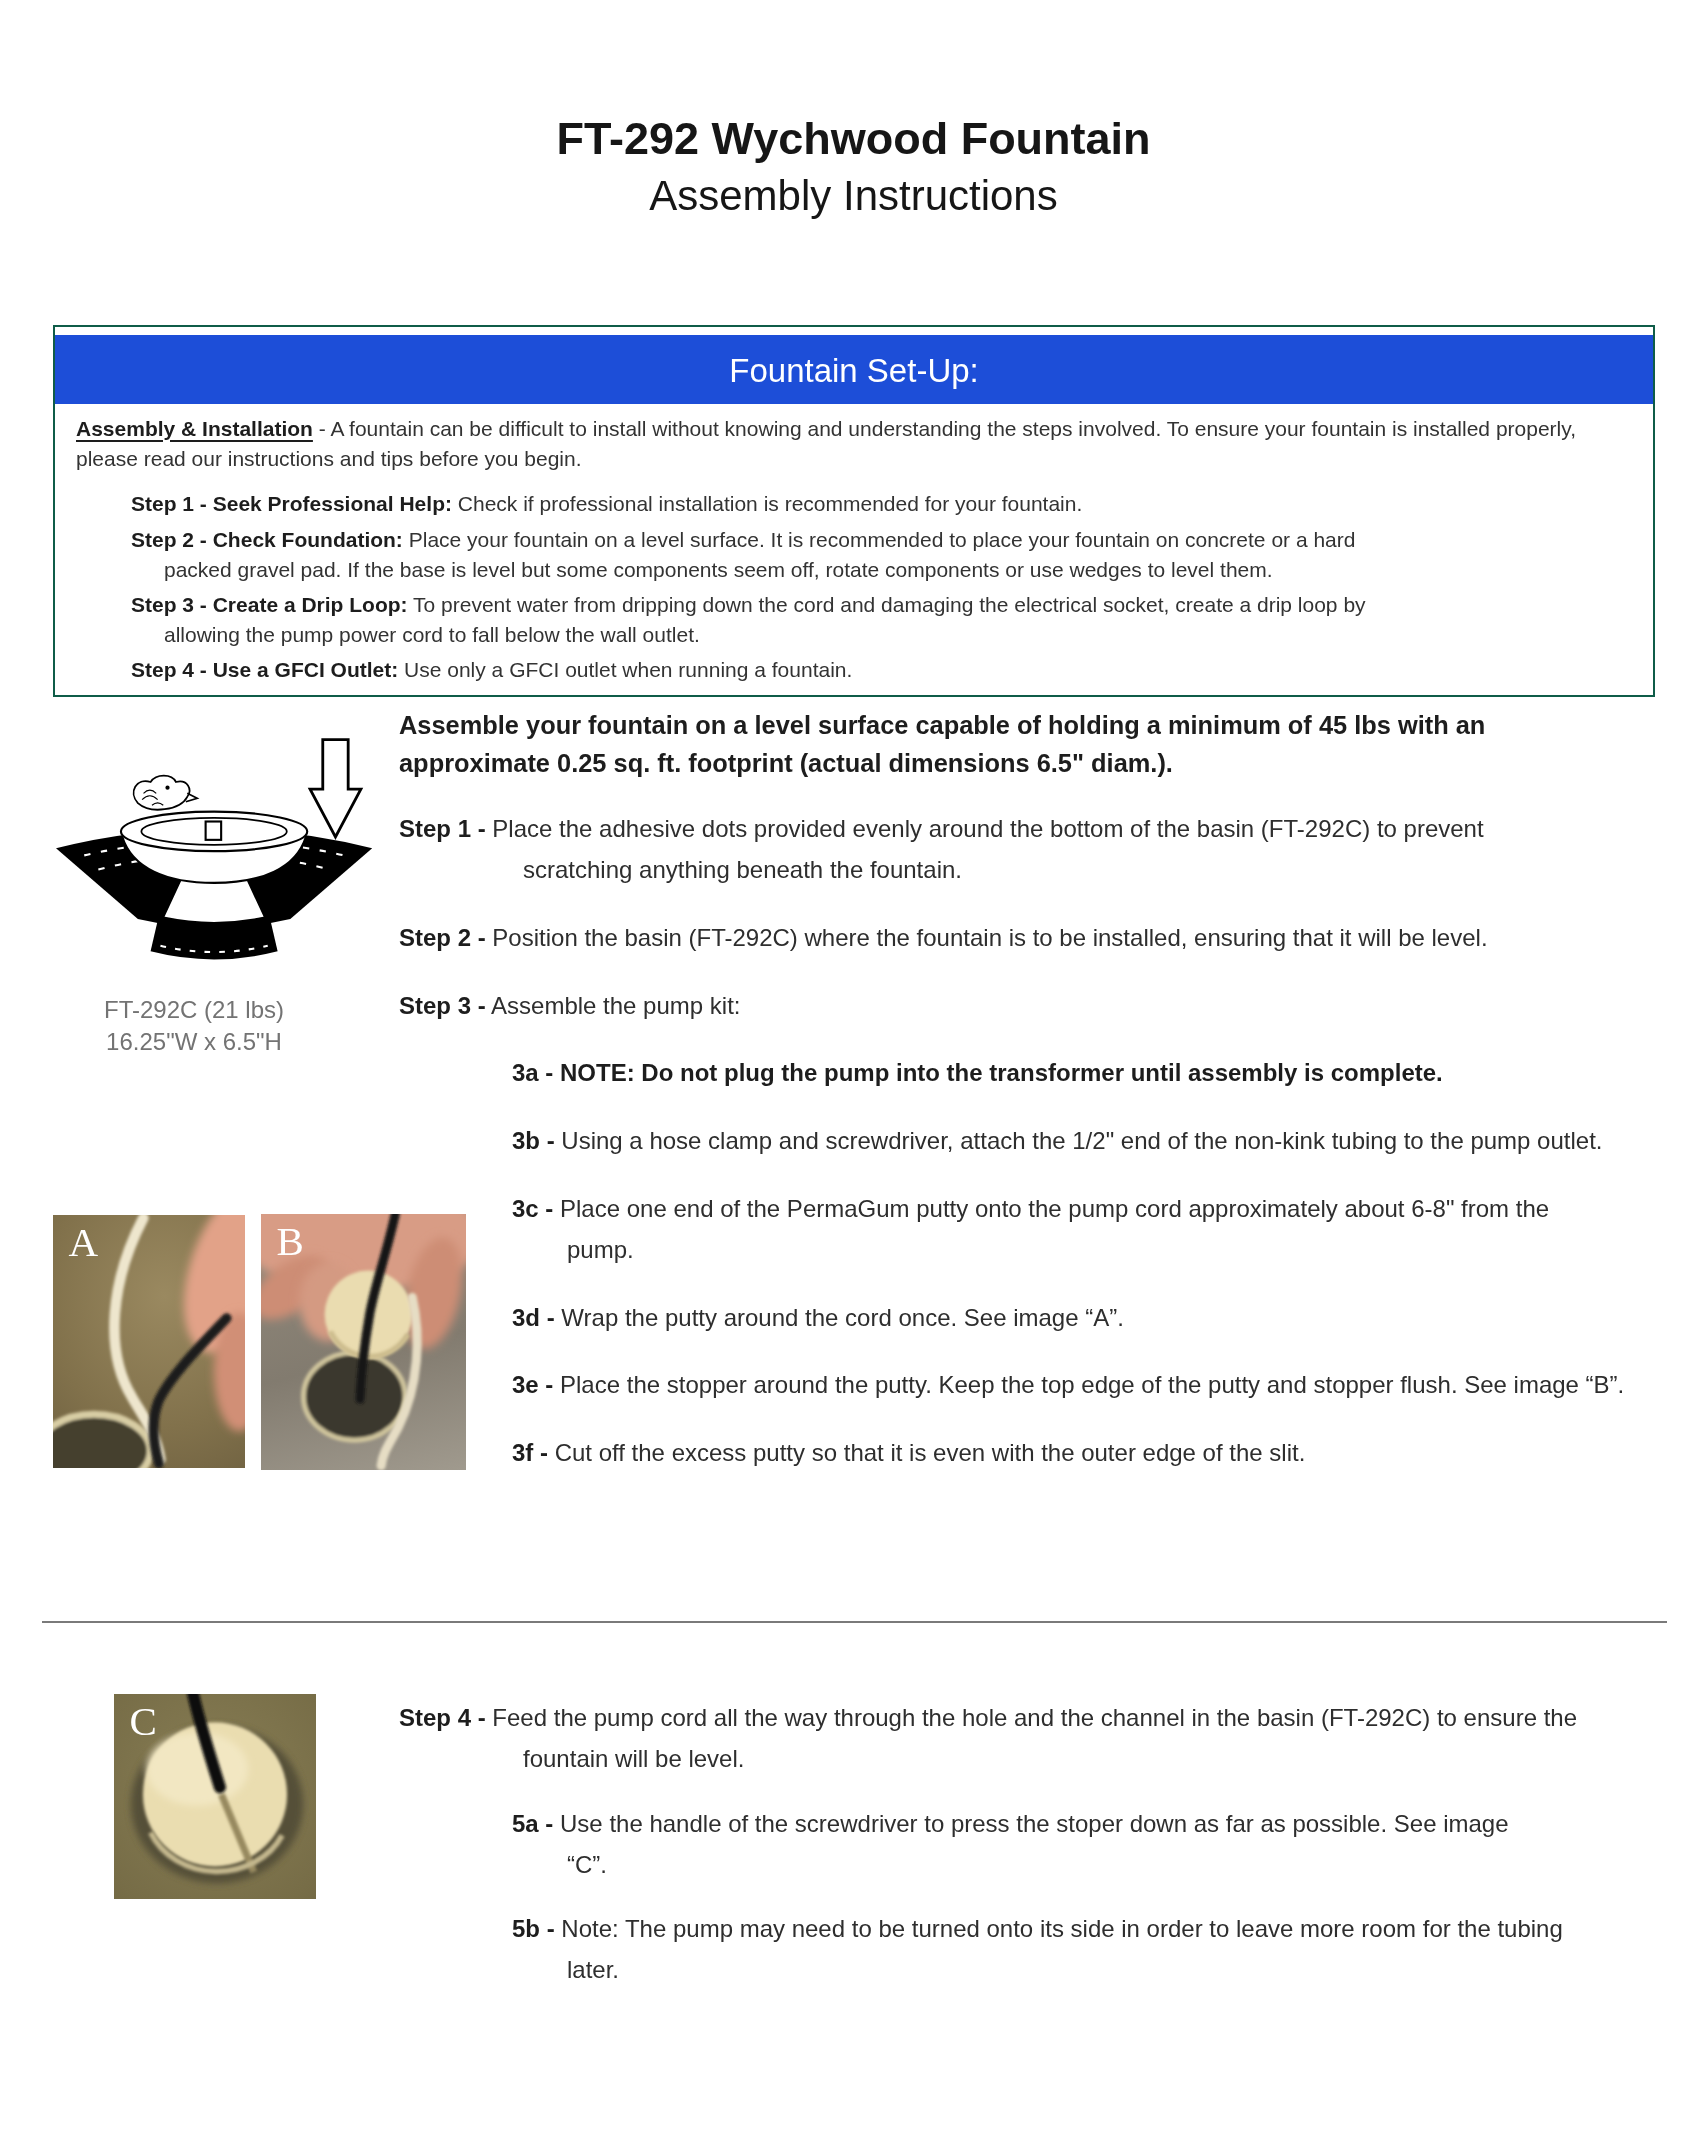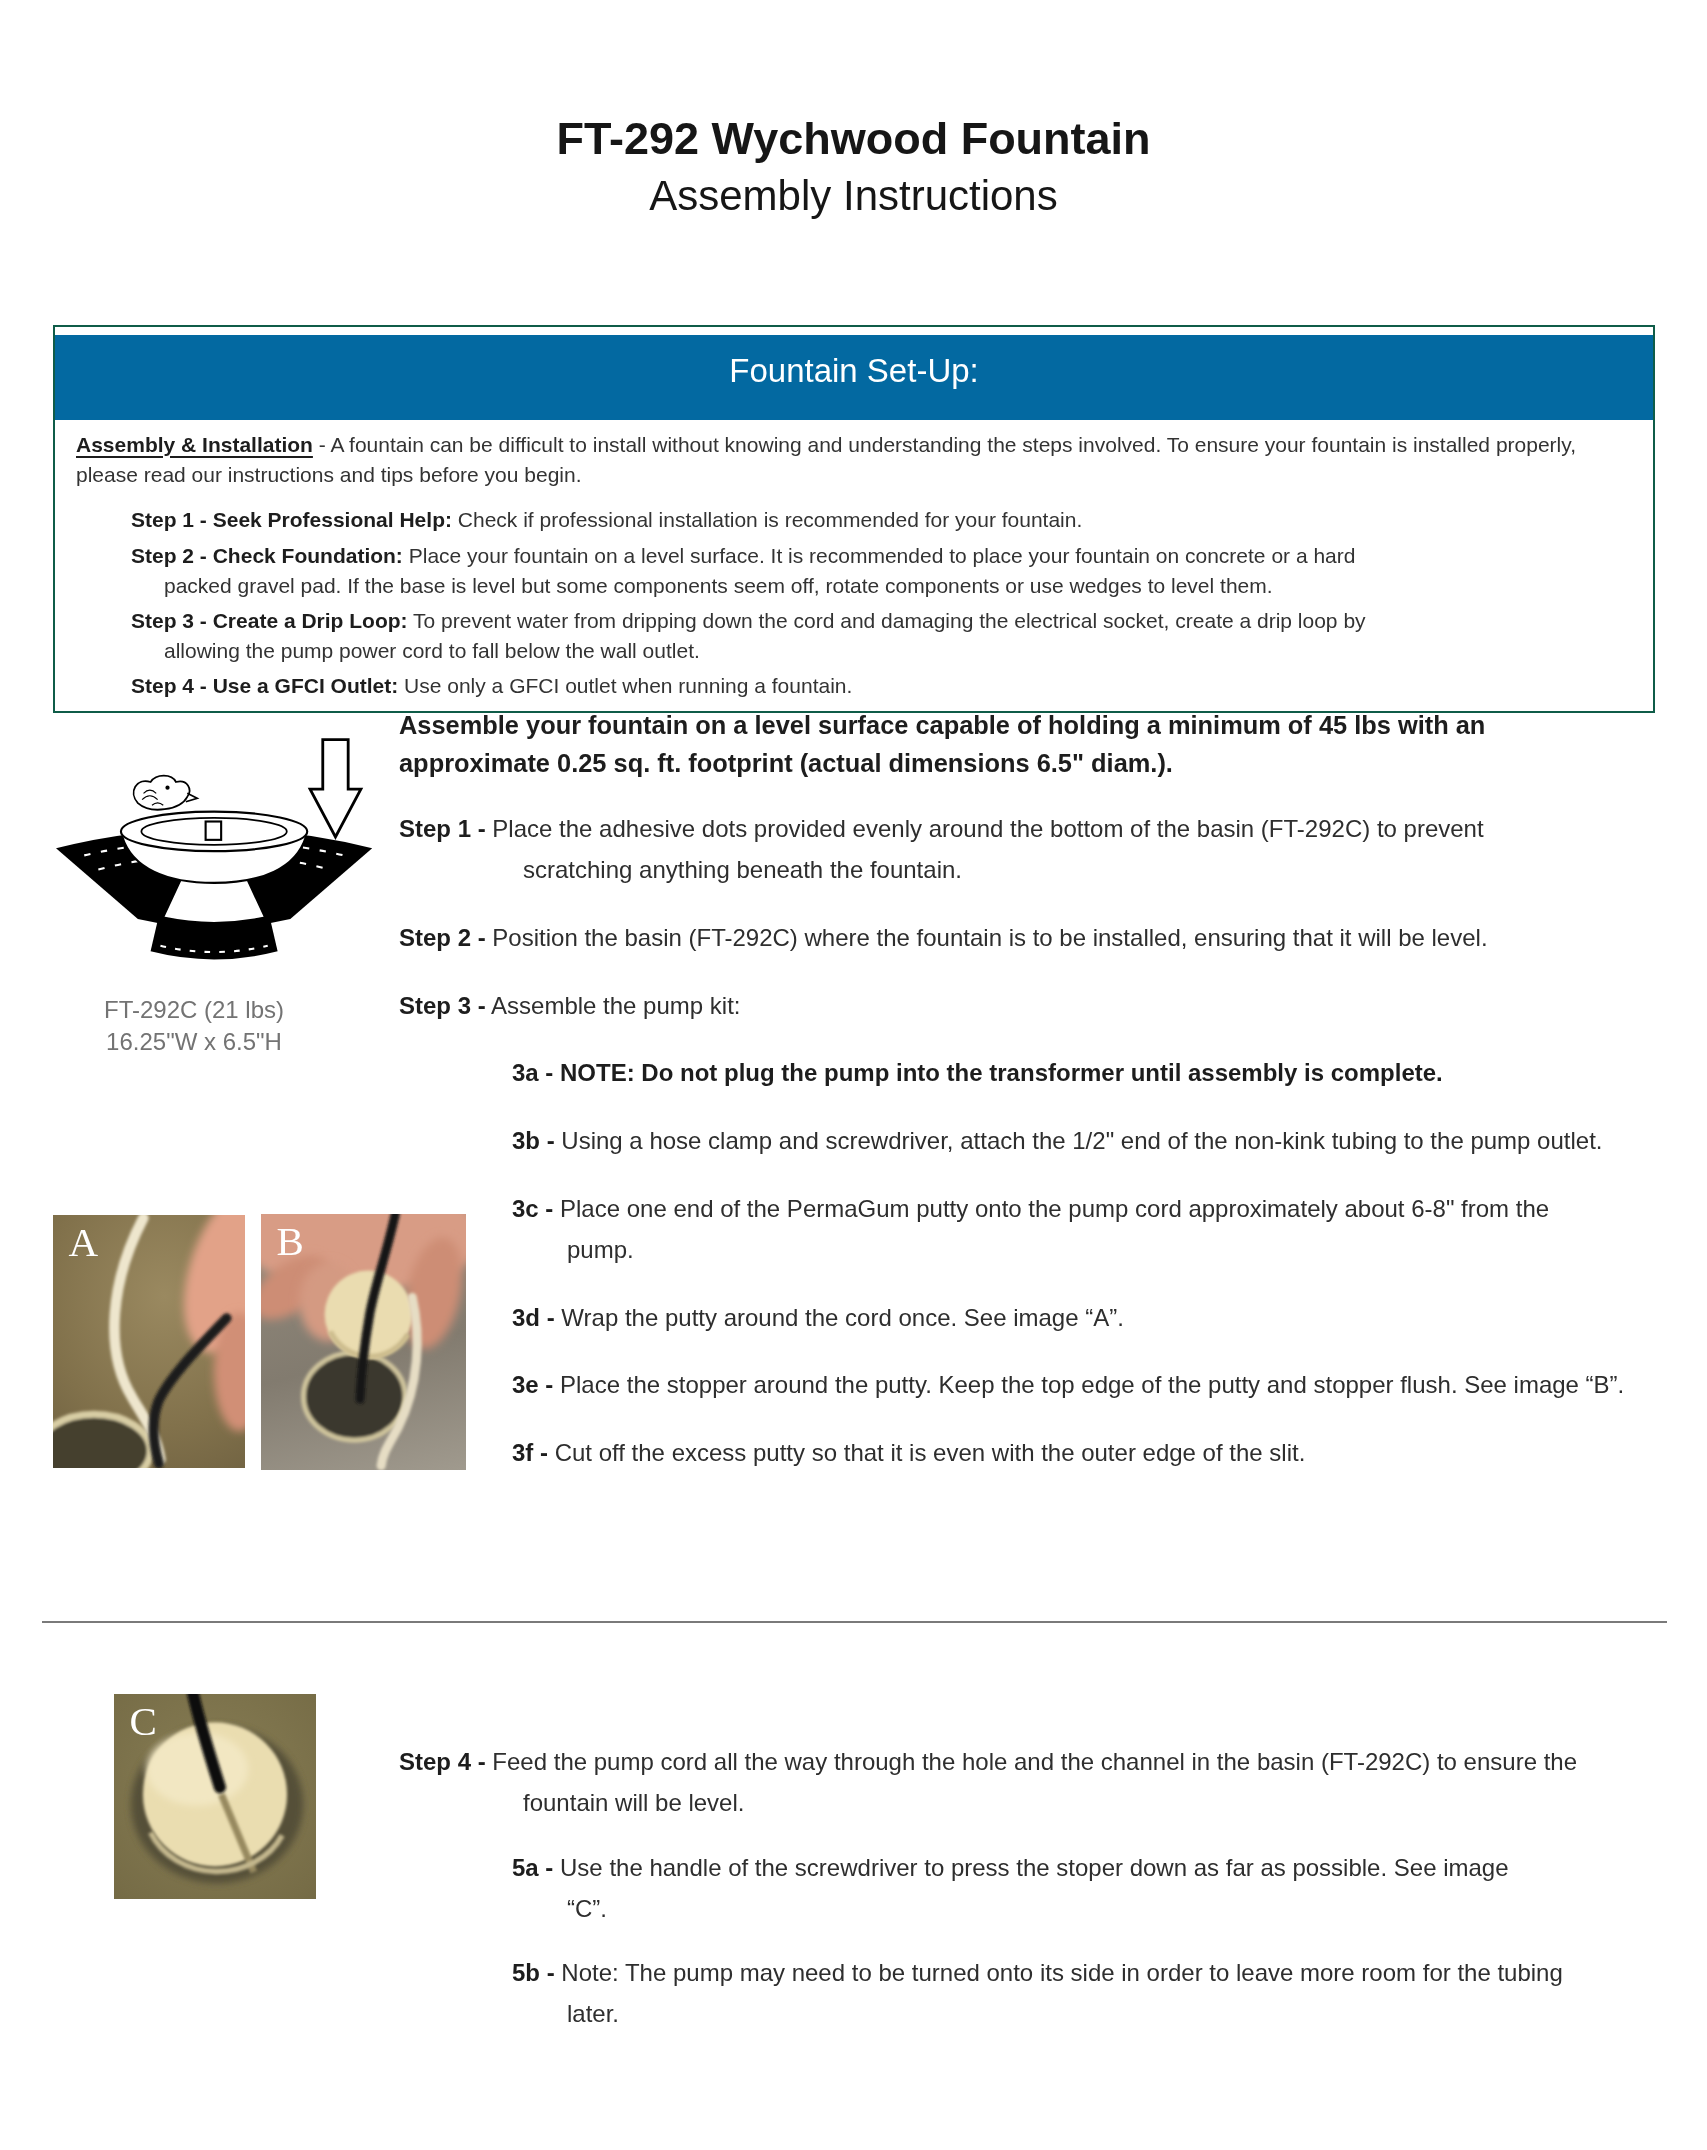--- a/index.html
+++ b/index.html
@@ -8,37 +8,37 @@
 
   
   .title-block{position:absolute;top:113px;left:0;width:1707px;text-align:center;color:#161616;}
   .title1{font-size:45px;font-weight:bold;letter-spacing:0;line-height:1.15;}
   .title2{font-size:42px;font-weight:normal;line-height:1.15;margin-top:7px;}
 
   
   .setup-box{position:absolute;left:53px;top:325px;width:1602px;box-sizing:border-box;
              border:2.1px solid #0f5c48;background:#ffffff;}
   .green-gap{height:7.8px;background:#ffffff;}
-  .green-bar{height:85px;background:#0369a1;color:#ffffff;text-align:center;
+  .green-bar{height:69px;background:#1d4ed8;color:#ffffff;text-align:center;
              font-size:33px;line-height:71px;font-weight:normal;}
   .box-content{padding:10px 21px 10px 21px;font-size:21px;line-height:1.42;color:#333333;}
   .bintro{margin:0 0 16px 0;}
   .lead-underline{font-weight:bold;color:#1d1d1d;text-decoration:underline;text-underline-offset:3.5px;}
   .bstep{margin:5.6px 0 0 88px;text-indent:-33px;max-width:1256px;}
   .blabel,.blead{font-weight:bold;color:#1d1d1d;}
 
   
   .fountain-fig{position:absolute;left:53px;top:734px;width:325px;height:247px;}
   .fig-caption{position:absolute;left:53px;top:994px;width:282px;text-align:center;
                font-size:24px;line-height:1.35;color:#737373;}
 
   
   .col{position:absolute;left:399px;width:1271px;}
   .col.upper{top:706px;}
-  .col.lower{top:1731px;padding-top:11.3px;}
+  .col.lower{top:1687px;padding-top:11.3px;}
   .intro{font-weight:bold;font-size:25.4px;line-height:1.5;margin:0 0 27px 0;color:#1d1d1d;max-width:1200px;}
   .step{font-size:24px;line-height:1.7;margin:0 8px 27px 124px;text-indent:-124px;max-width:1143px;}
   .sub {font-size:24px;line-height:1.7;margin:0 0 27px 168px;text-indent:-55px; max-width:1073px;}
   .col.lower .step,.col.lower .sub{margin-bottom:24px;}
   .slabel{font-weight:bold;color:#1d1d1d;}
   .allbold{font-weight:bold;color:#1d1d1d;}
   .mw1500{max-width:1059px;} .mw1520{max-width:1073px;} .mw1420{max-width:1002px;}
   .mw1400{max-width:988px;} .mw1440{max-width:1016px;}
 
   

